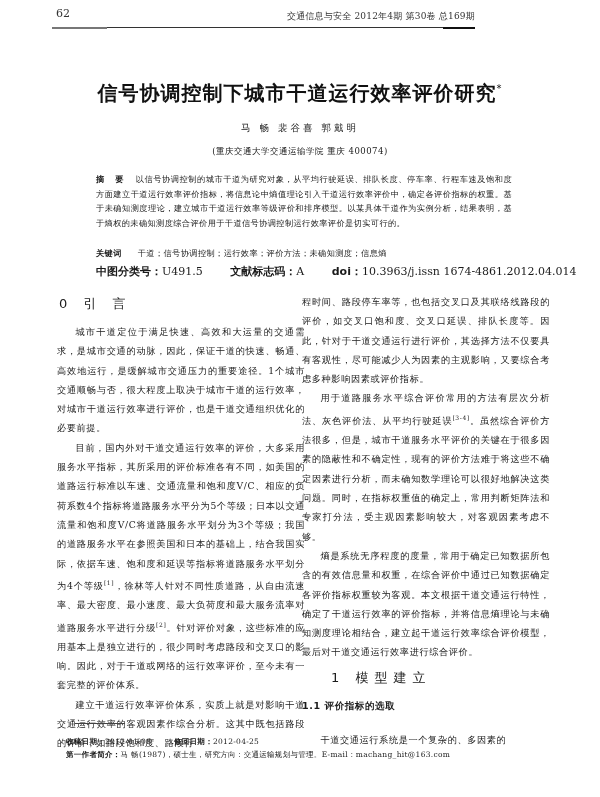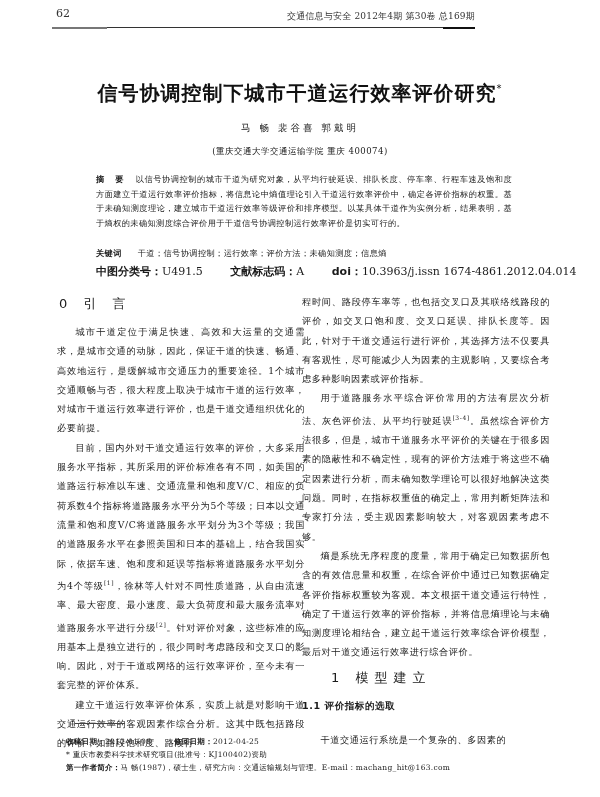--- a/index.html
+++ b/index.html
@@ -101,17 +101,16 @@
   <div class="h2">1.1  评价指标的选取</div>
   <p class="p indent">干道交通运行系统是一个复杂的、多因素的</p>
 </div>
 
 <div class="footrule"></div>
 <div class="footnotes">
   <div>
     <span class="lbl">收稿日期：</span><span>2012-01-08</span><span class="gap"></span>
     <span class="lbl">修回日期：</span><span>2012-04-25</span>
   </div>
-  <div>* 重庆市教委科学技术研究项目(批准号：KJ100402)资助</div>
   <div>
     <span class="lbl">第一作者简介：</span><span>马  畅(1987)，硕士生，研究方向：交通运输规划与管理。E-mail：machang_hit@163.com</span>
   </div>
 </div>
 
 </body></html>

